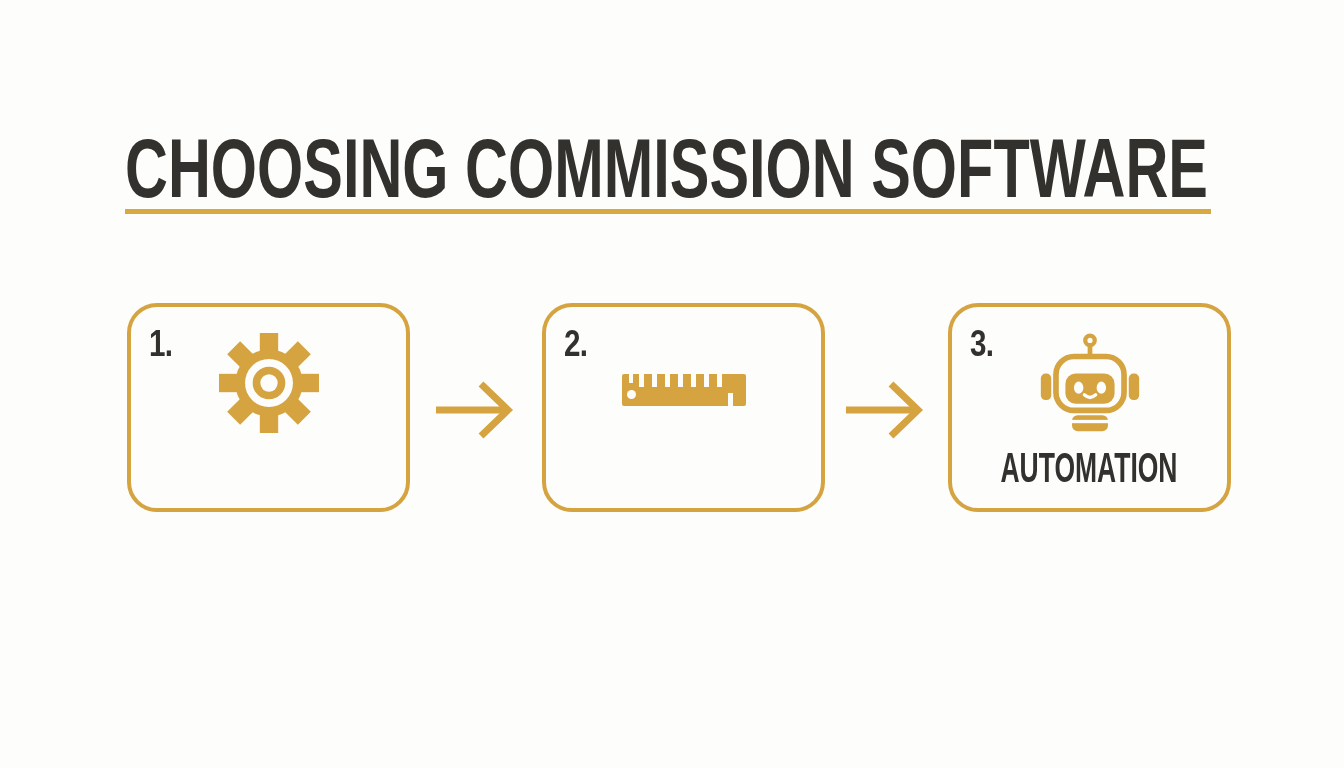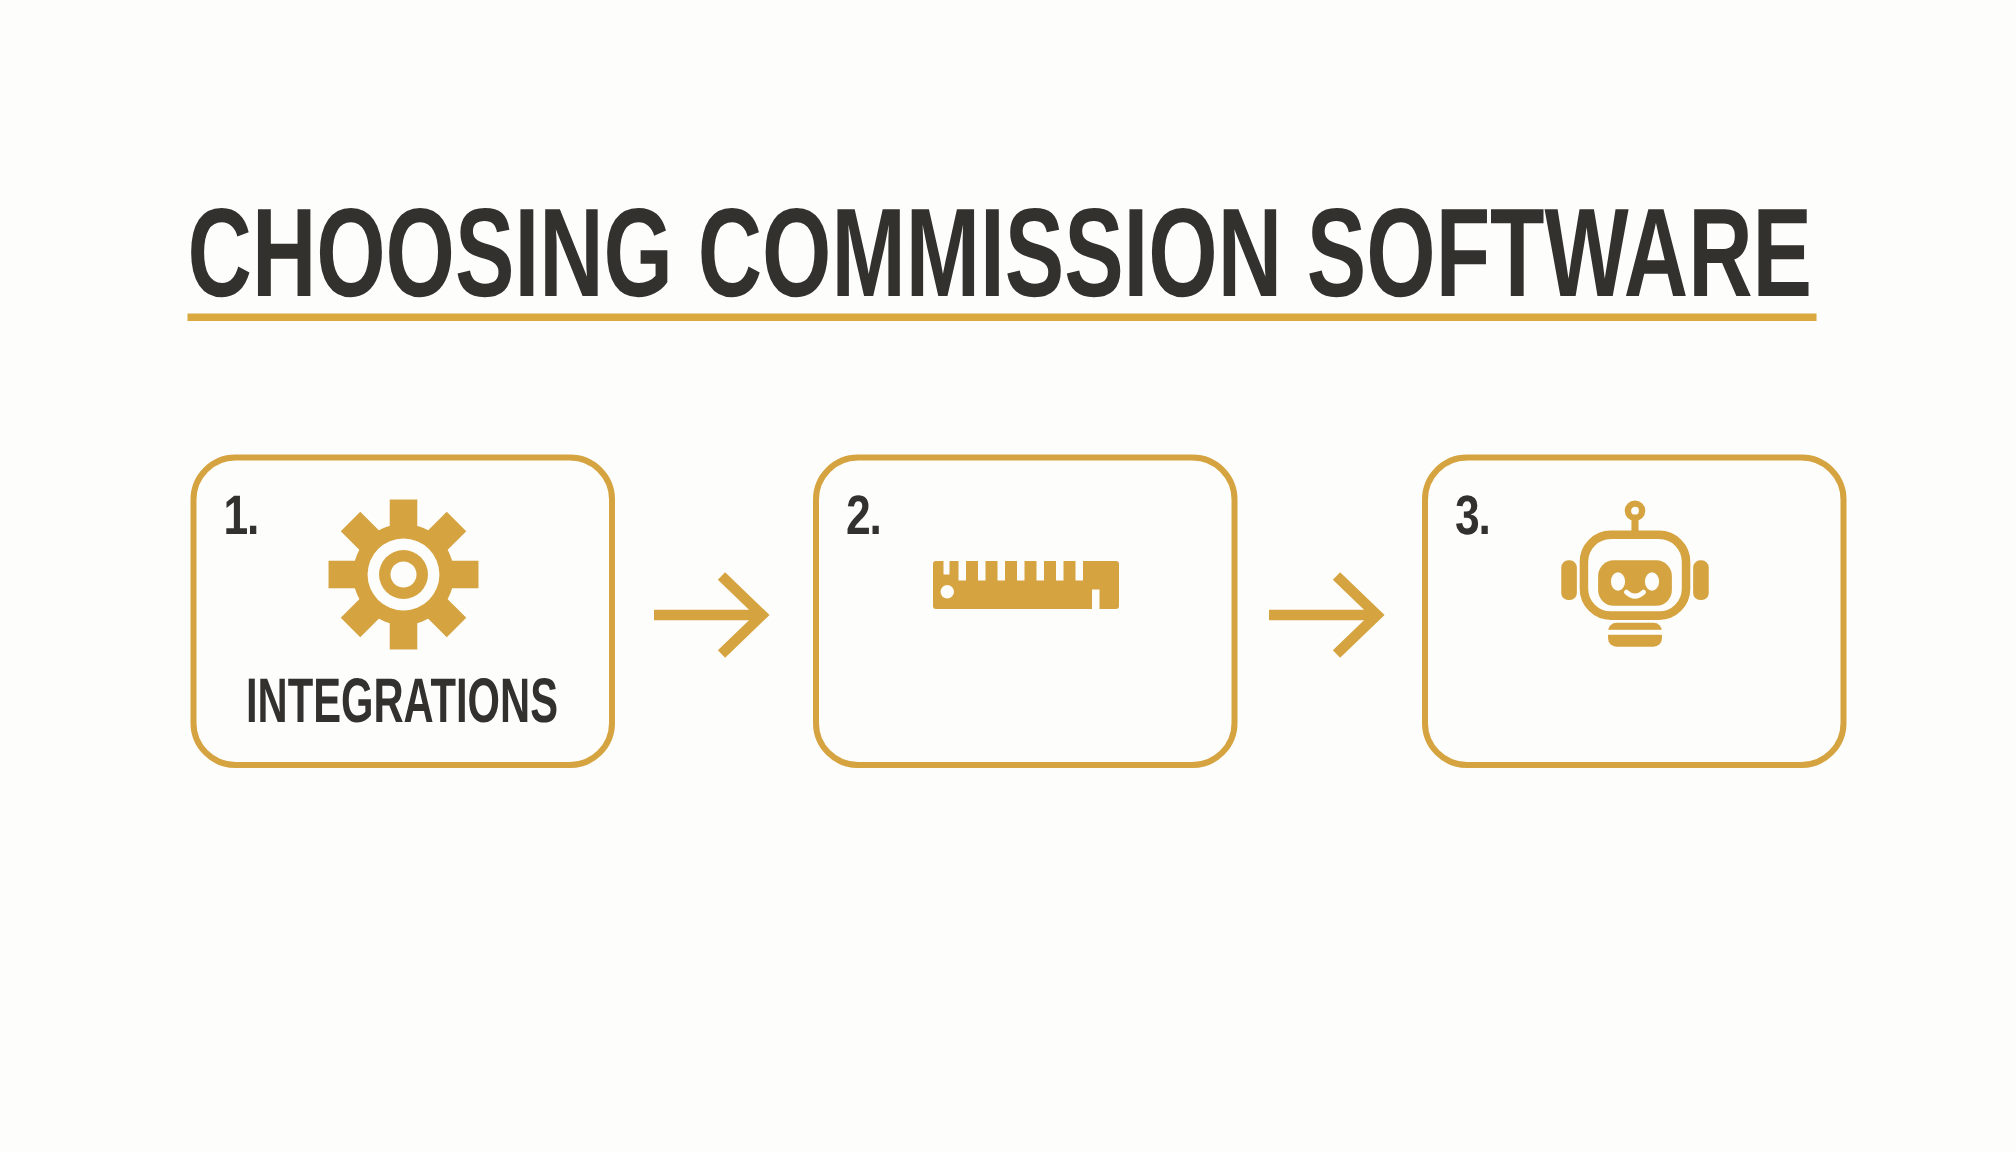--- a/index.html
+++ b/index.html
@@ -137,25 +137,20 @@
           <rect x="41" y="1" width="18" height="22" transform="rotate(225 50 50)"></rect>
           <rect x="41" y="1" width="18" height="22" transform="rotate(270 50 50)"></rect>
           <rect x="41" y="1" width="18" height="22" transform="rotate(315 50 50)"></rect>
           <circle cx="50" cy="50" r="33"></circle>
         </g>
         <circle cx="50" cy="50" r="23.5" class="fill-white"></circle>
         <circle cx="50" cy="50" r="16" class="fill-gold"></circle>
         <circle cx="50" cy="50" r="8.5" class="fill-white"></circle>
       </svg>
     </div>
-    <div class="label-wrap">
-      <svg class="label-svg">
-        <text class="label-text" x="131" y="34" text-anchor="middle" textLength="208" lengthAdjust="spacingAndGlyphs">INTEGRATIONS</text>
-      </svg>
-    </div>
   </div>
 
   <svg class="arrow-svg arrow-1" viewBox="0 0 86 66">
     <line x1="3" y1="33" x2="72" y2="33" class="stroke-gold" stroke-width="7"></line>
     <polyline points="48,7 75,33 48,59" class="stroke-gold" stroke-width="7"></polyline>
   </svg>
 
   <div class="step-box step-box-2">
     <span class="step-num">2.</span>
     <div class="icon-wrap ruler-pos">
@@ -190,15 +185,20 @@
         <rect x="3" y="44" width="11" height="28" rx="5" class="fill-gold"></rect>
         <rect x="96" y="44" width="11" height="28" rx="5" class="fill-gold"></rect>
         <rect x="29" y="44" width="52" height="32" rx="11" class="fill-gold"></rect>
         <ellipse cx="43" cy="59" rx="5" ry="6.5" class="fill-white"></ellipse>
         <ellipse cx="67" cy="59" rx="5" ry="6.5" class="fill-white"></ellipse>
         <path d="M49 66.5 Q55 72 61 66.5" class="stroke-white" stroke-width="3.5" stroke-linecap="round"></path>
         <rect x="36" y="88" width="38" height="17" rx="6" class="fill-gold"></rect>
         <rect x="33" y="93" width="44" height="3.5" class="fill-white"></rect>
       </svg>
     </div>
+    <div class="label-wrap">
+      <svg class="label-svg">
+        <text class="label-text" x="131" y="34" text-anchor="middle" textLength="177" lengthAdjust="spacingAndGlyphs">AUTOMATION</text>
+      </svg>
+    </div>
   </div>
 
 </div>
 
 </body></html>

